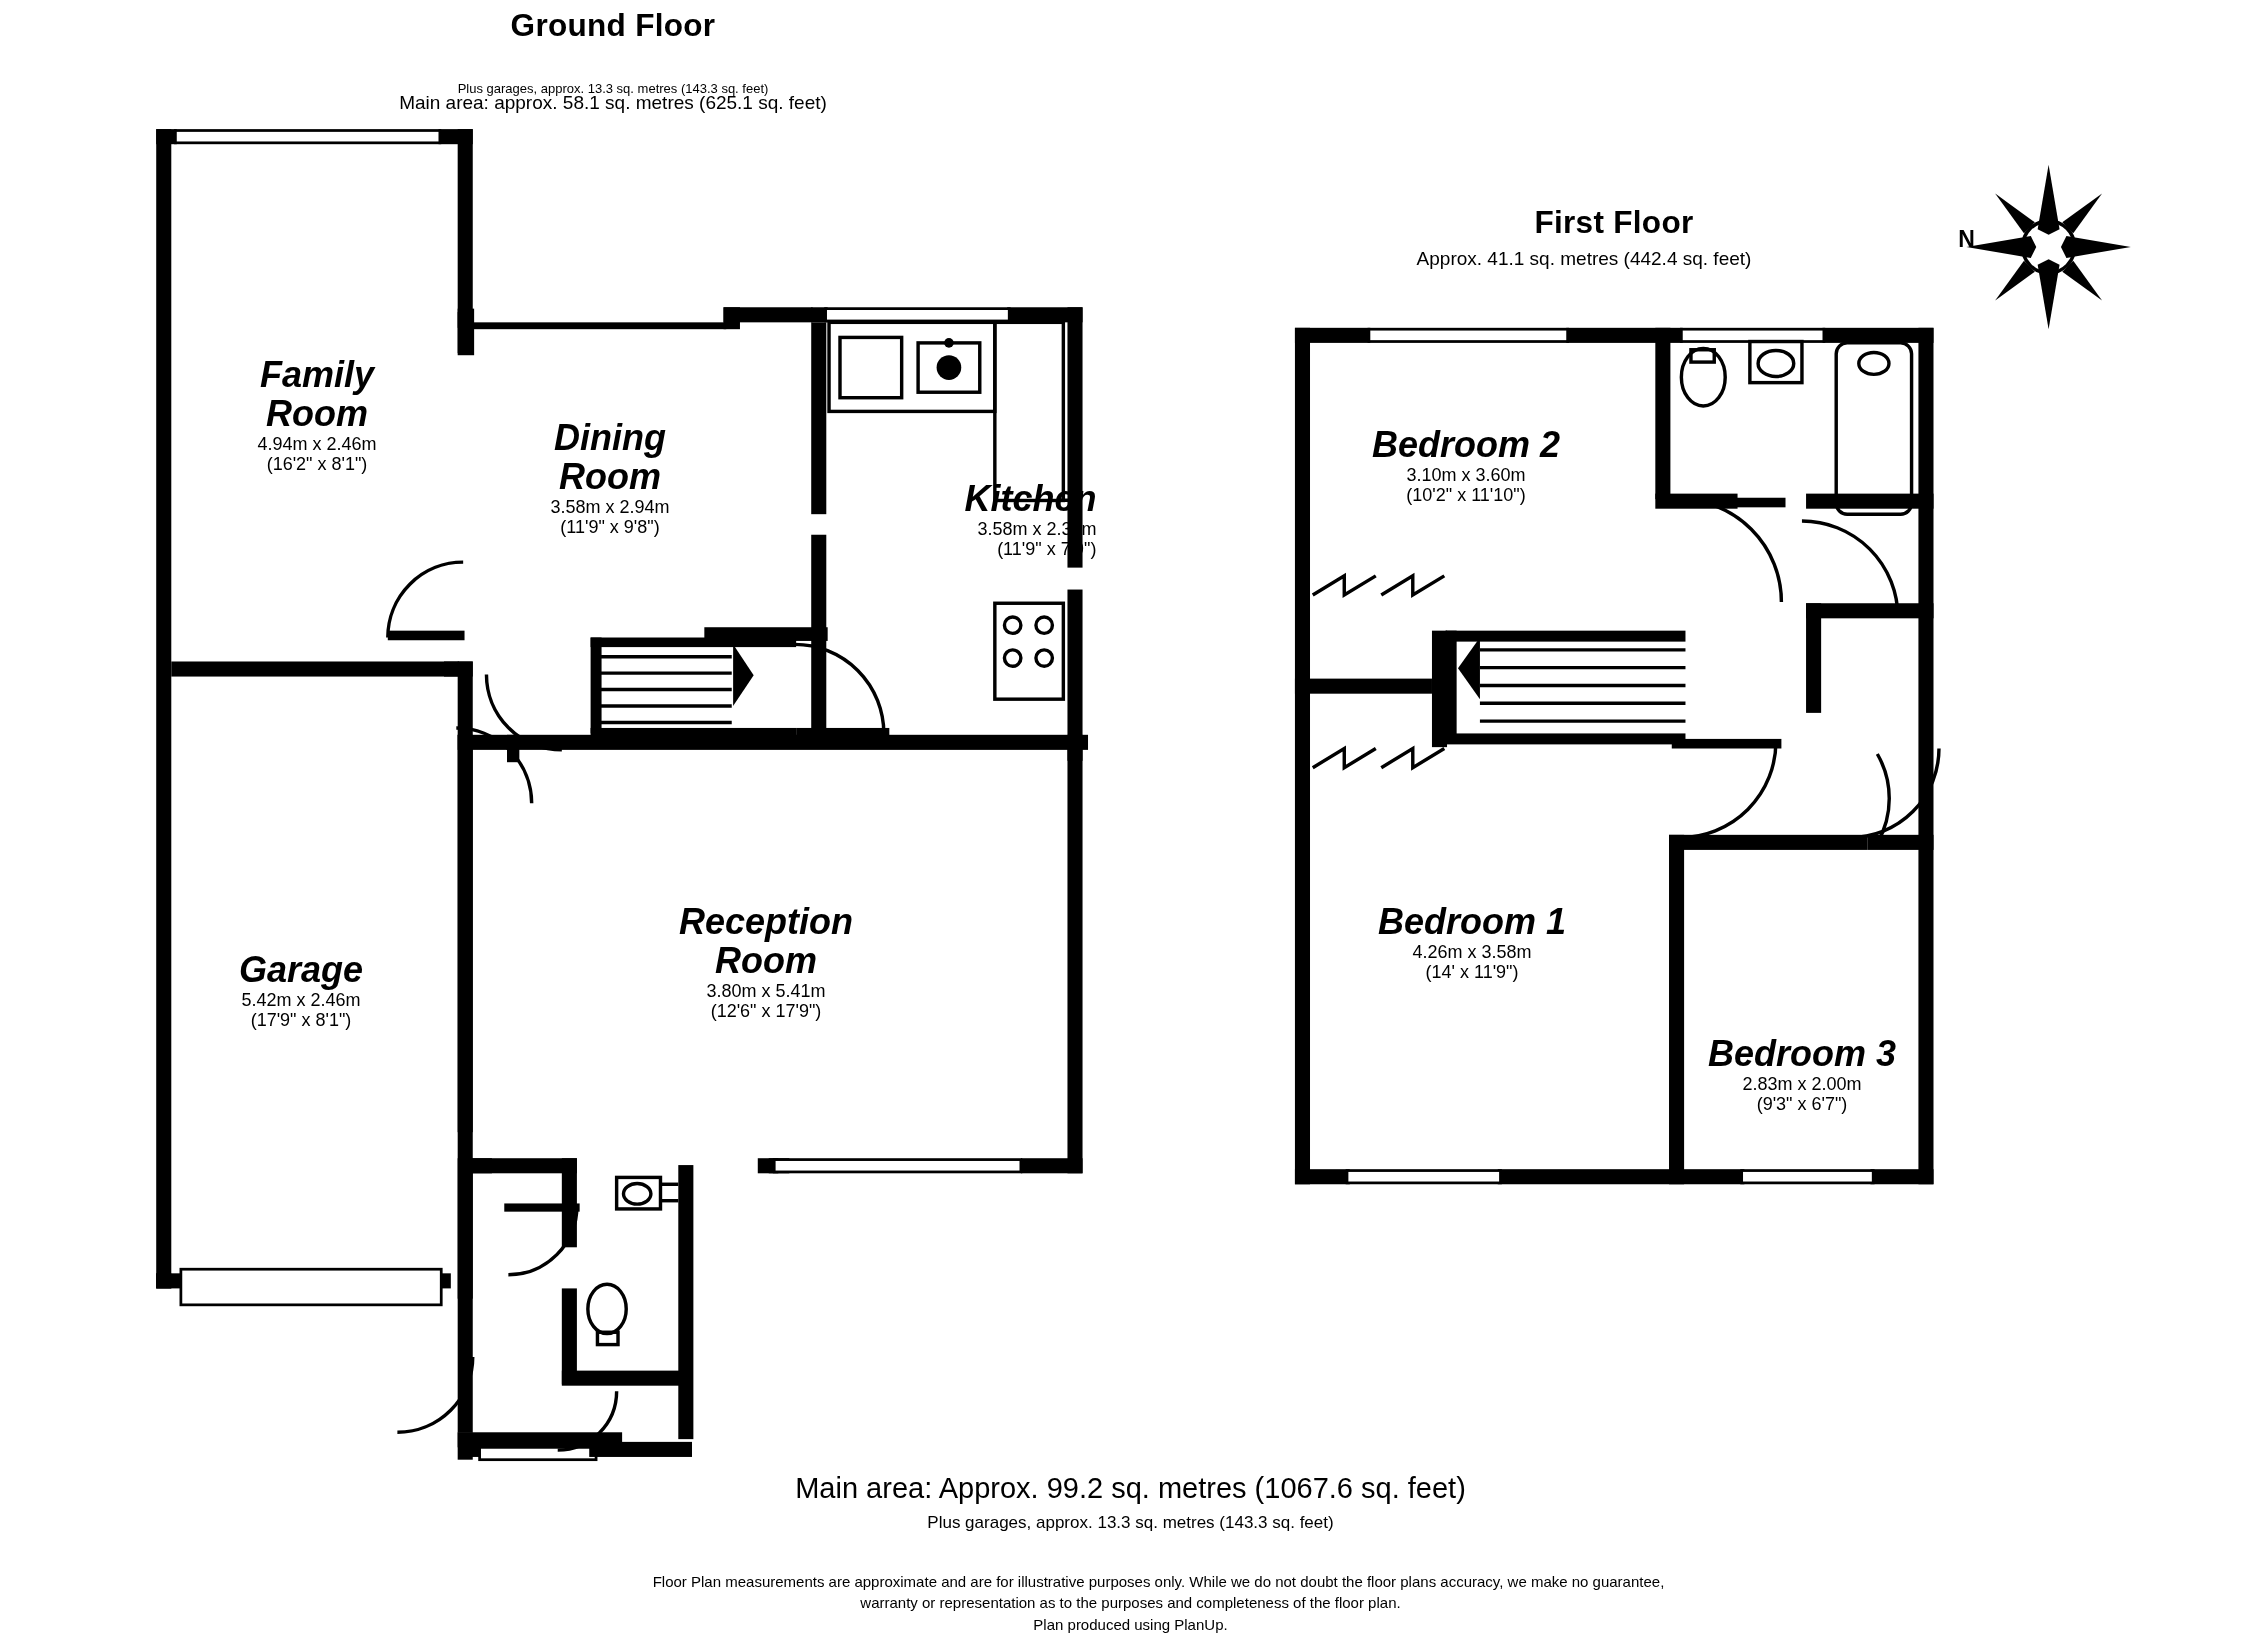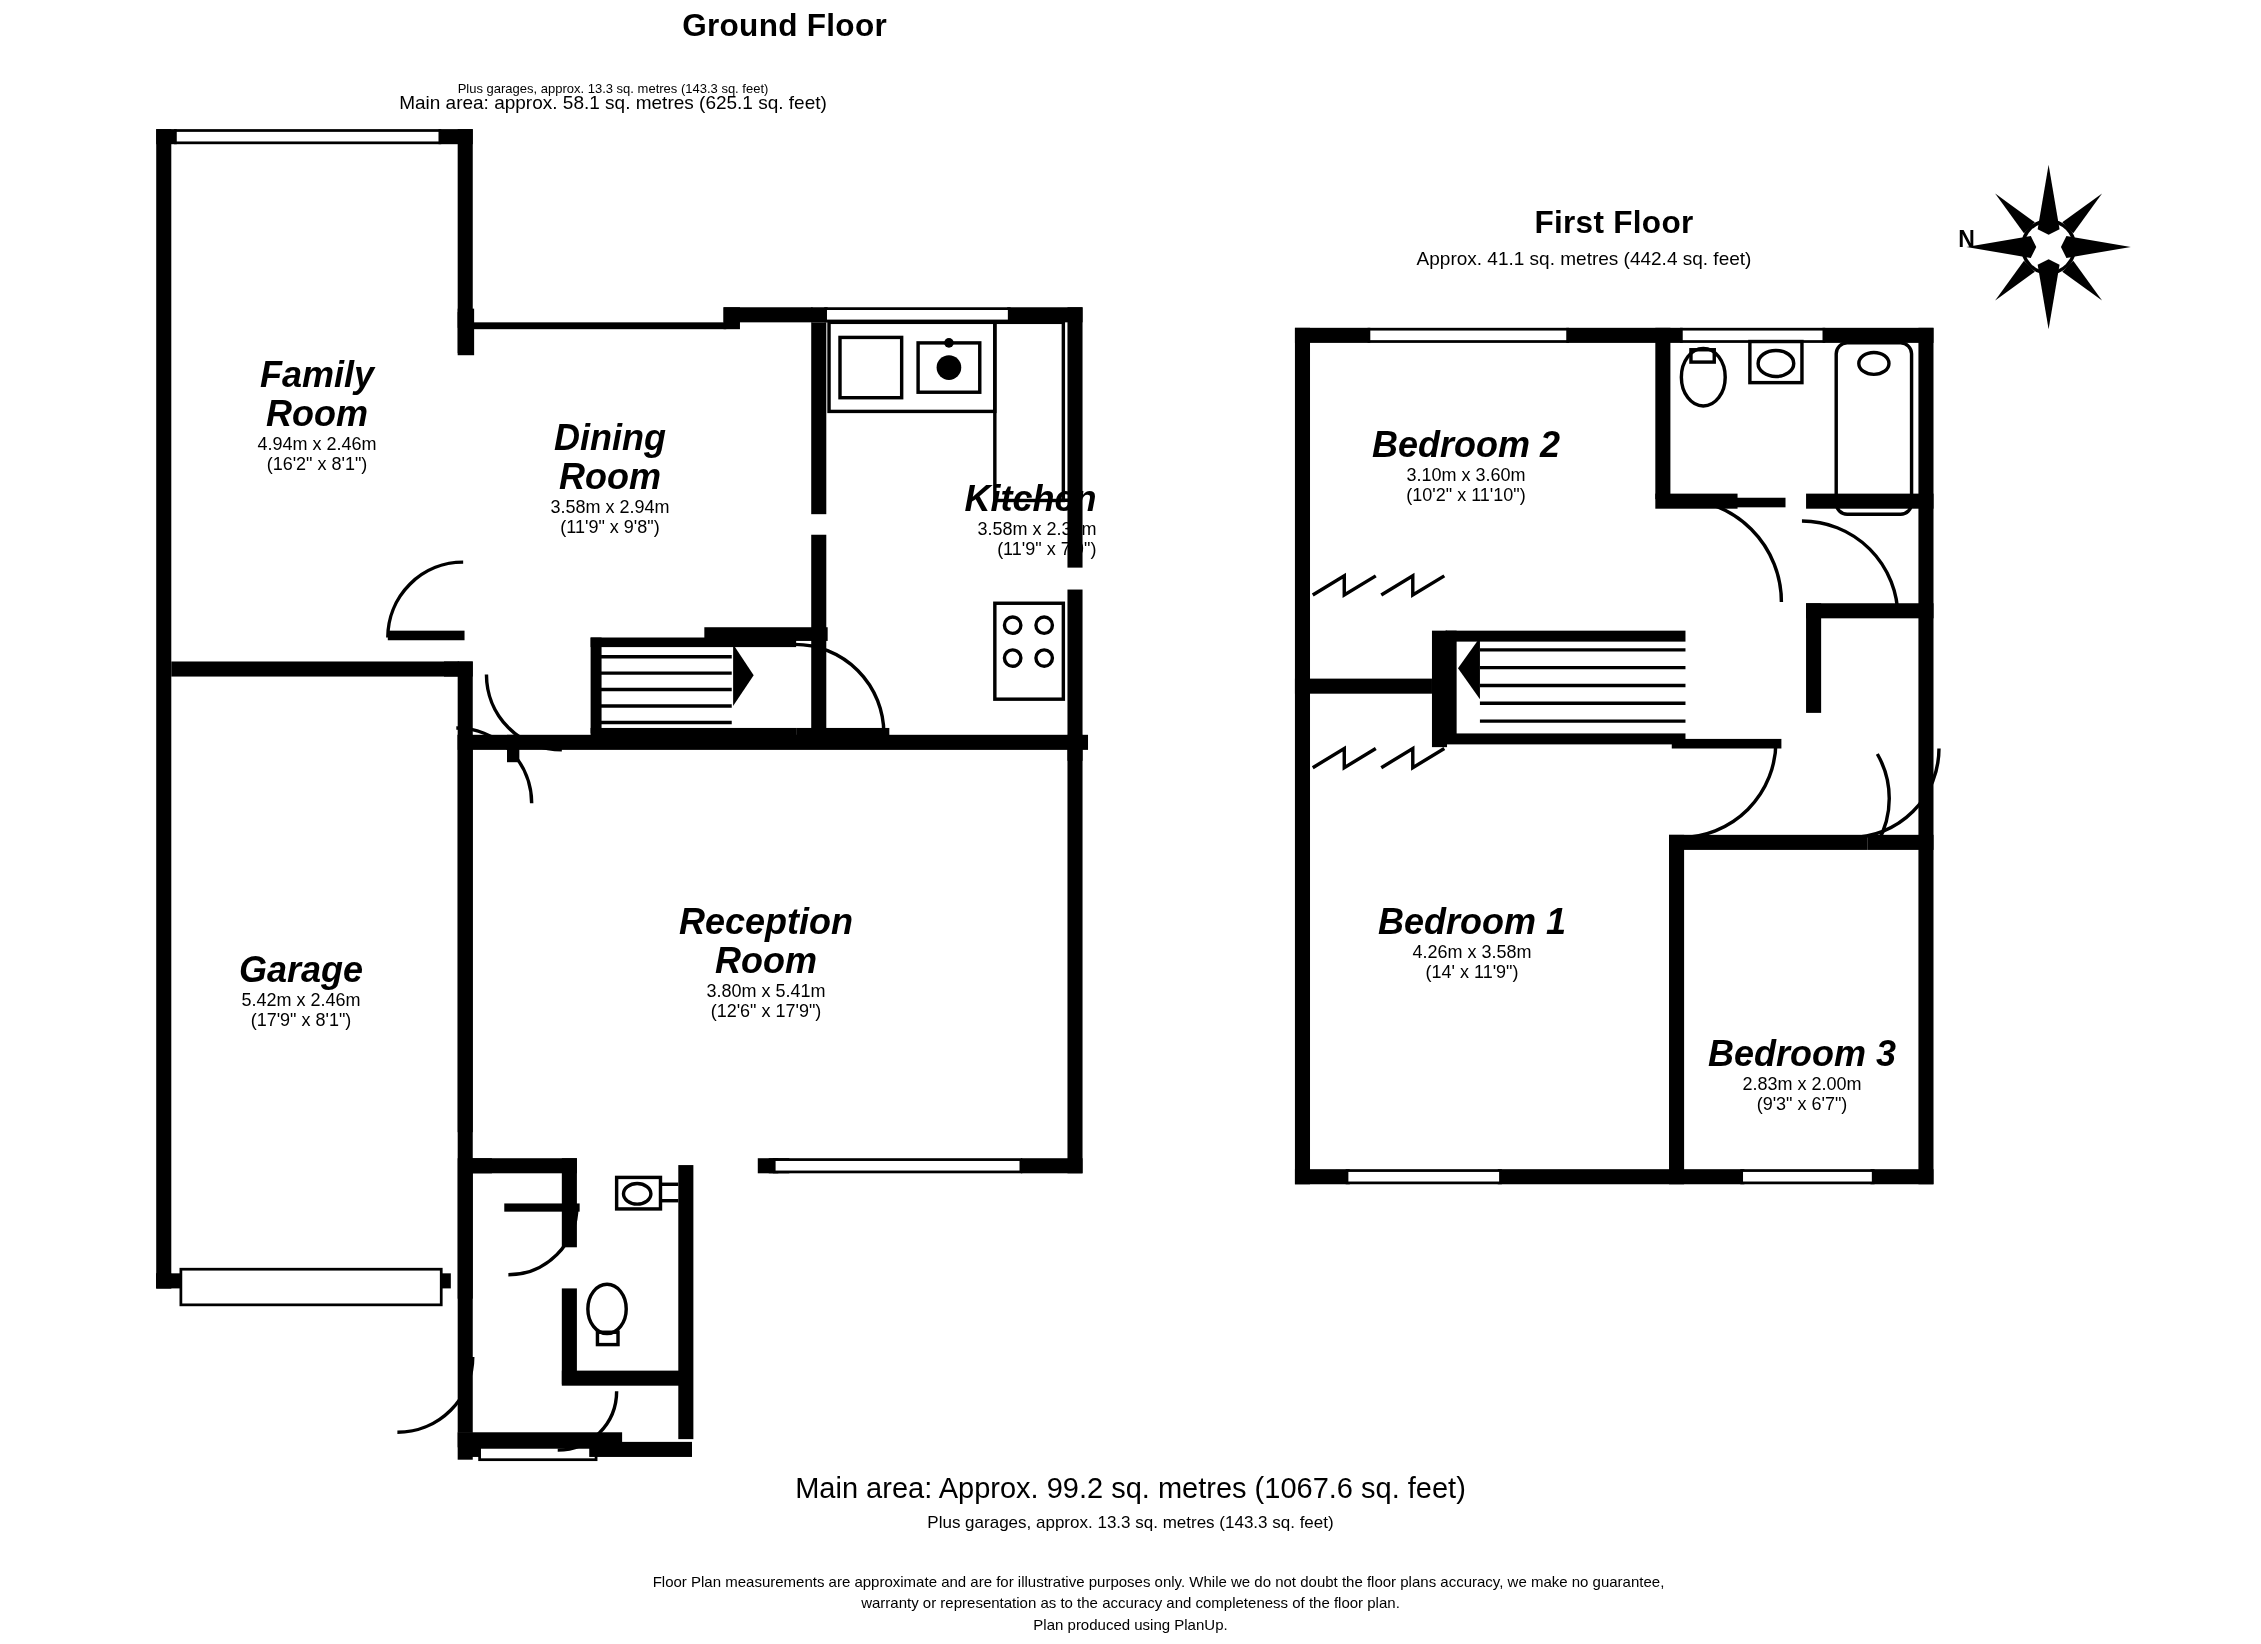--- a/index.html
+++ b/index.html
@@ -252,21 +252,21 @@
     <path d="M 0 120 L 16 26 L 0 18 L -16 26 Z" fill="#000"></path>
     <path d="M -120 0 L -26 16 L -18 0 L -26 -16 Z" fill="#000"></path>
     <path d="M 120 0 L 26 16 L 18 0 L 26 -16 Z" fill="#000"></path>
     <path d="M -78 -78 L -20 -36 L -36 -20 Z" fill="#000"></path>
     <path d="M 78 -78 L 20 -36 L 36 -20 Z" fill="#000"></path>
     <path d="M -78 78 L -20 36 L -36 20 Z" fill="#000"></path>
     <path d="M 78 78 L 20 36 L 36 20 Z" fill="#000"></path>
   </g>
 </svg>
 
-<div class="txt floor-title centerblock" style="left:613px; top:6.9px; width:548px;text-align:right;">Ground Floor</div>
+<div class="txt floor-title centerblock" style="left:613px; top:6.9px; width:548px;">Ground Floor</div>
 <div class="txt floor-sub centerblock" style="left:613px; top:51px; width:685px;margin-top:41px;">Main area: approx. 58.1 sq. metres (625.1 sq. feet)</div>
 <div class="txt floor-sub2 centerblock" style="left:613px; top:81px; width:685px;">Plus garages, approx. 13.3 sq. metres (143.3 sq. feet)</div>
 
 <div class="txt floor-title centerblock" style="left:1614px; top:204px; width:480px;">First Floor</div>
 <div class="txt floor-sub centerblock" style="left:1584px; top:248px; width:617px;">Approx. 41.1 sq. metres (442.4 sq. feet)</div>
 
 <div class="txt compass-letter" style="left:1946px; top:226px; width:41px;">N</div>
 
 <div class="txt centerblock" style="left:317px; top:356px; width:384px;">
   <div class="room-name">Family</div>
@@ -315,15 +315,15 @@
 
 <div class="txt centerblock" style="left:1802px; top:1008px; width:370px;margin-top:27px;">
   <div class="room-name">Bedroom 3</div>
   <div class="room-dims">2.83m x 2.00m</div>
   <div class="room-dims">(9'3" x 6'7")</div>
 </div>
 
 <div class="txt footer-main" style="left:0px; top:1472px; width:2261px;">Main area: Approx. 99.2 sq. metres (1067.6 sq. feet)</div>
 <div class="txt footer-sub" style="left:0px; top:1513px; width:2261px;">Plus garages, approx. 13.3 sq. metres (143.3 sq. feet)</div>
 <div class="txt disclaimer" style="left:0px; top:1571px; width:2261px;margin-left:28px;">Floor Plan measurements are approximate and are for illustrative purposes only. While we do not doubt the floor plans accuracy, we make no guarantee,</div>
-<div class="txt disclaimer" style="left:0px; top:1592px; width:2261px;">warranty or representation as to the accuracy and completeness of the floor plan.</div>
+<div class="txt disclaimer" style="left:0px; top:1592px; width:2261px;">warranty or representation as to the purposes and completeness of the floor plan.</div>
 <div class="txt disclaimer" style="left:0px; top:1614px; width:2261px;">Plan produced using PlanUp.</div>
 
 
 </body></html>

